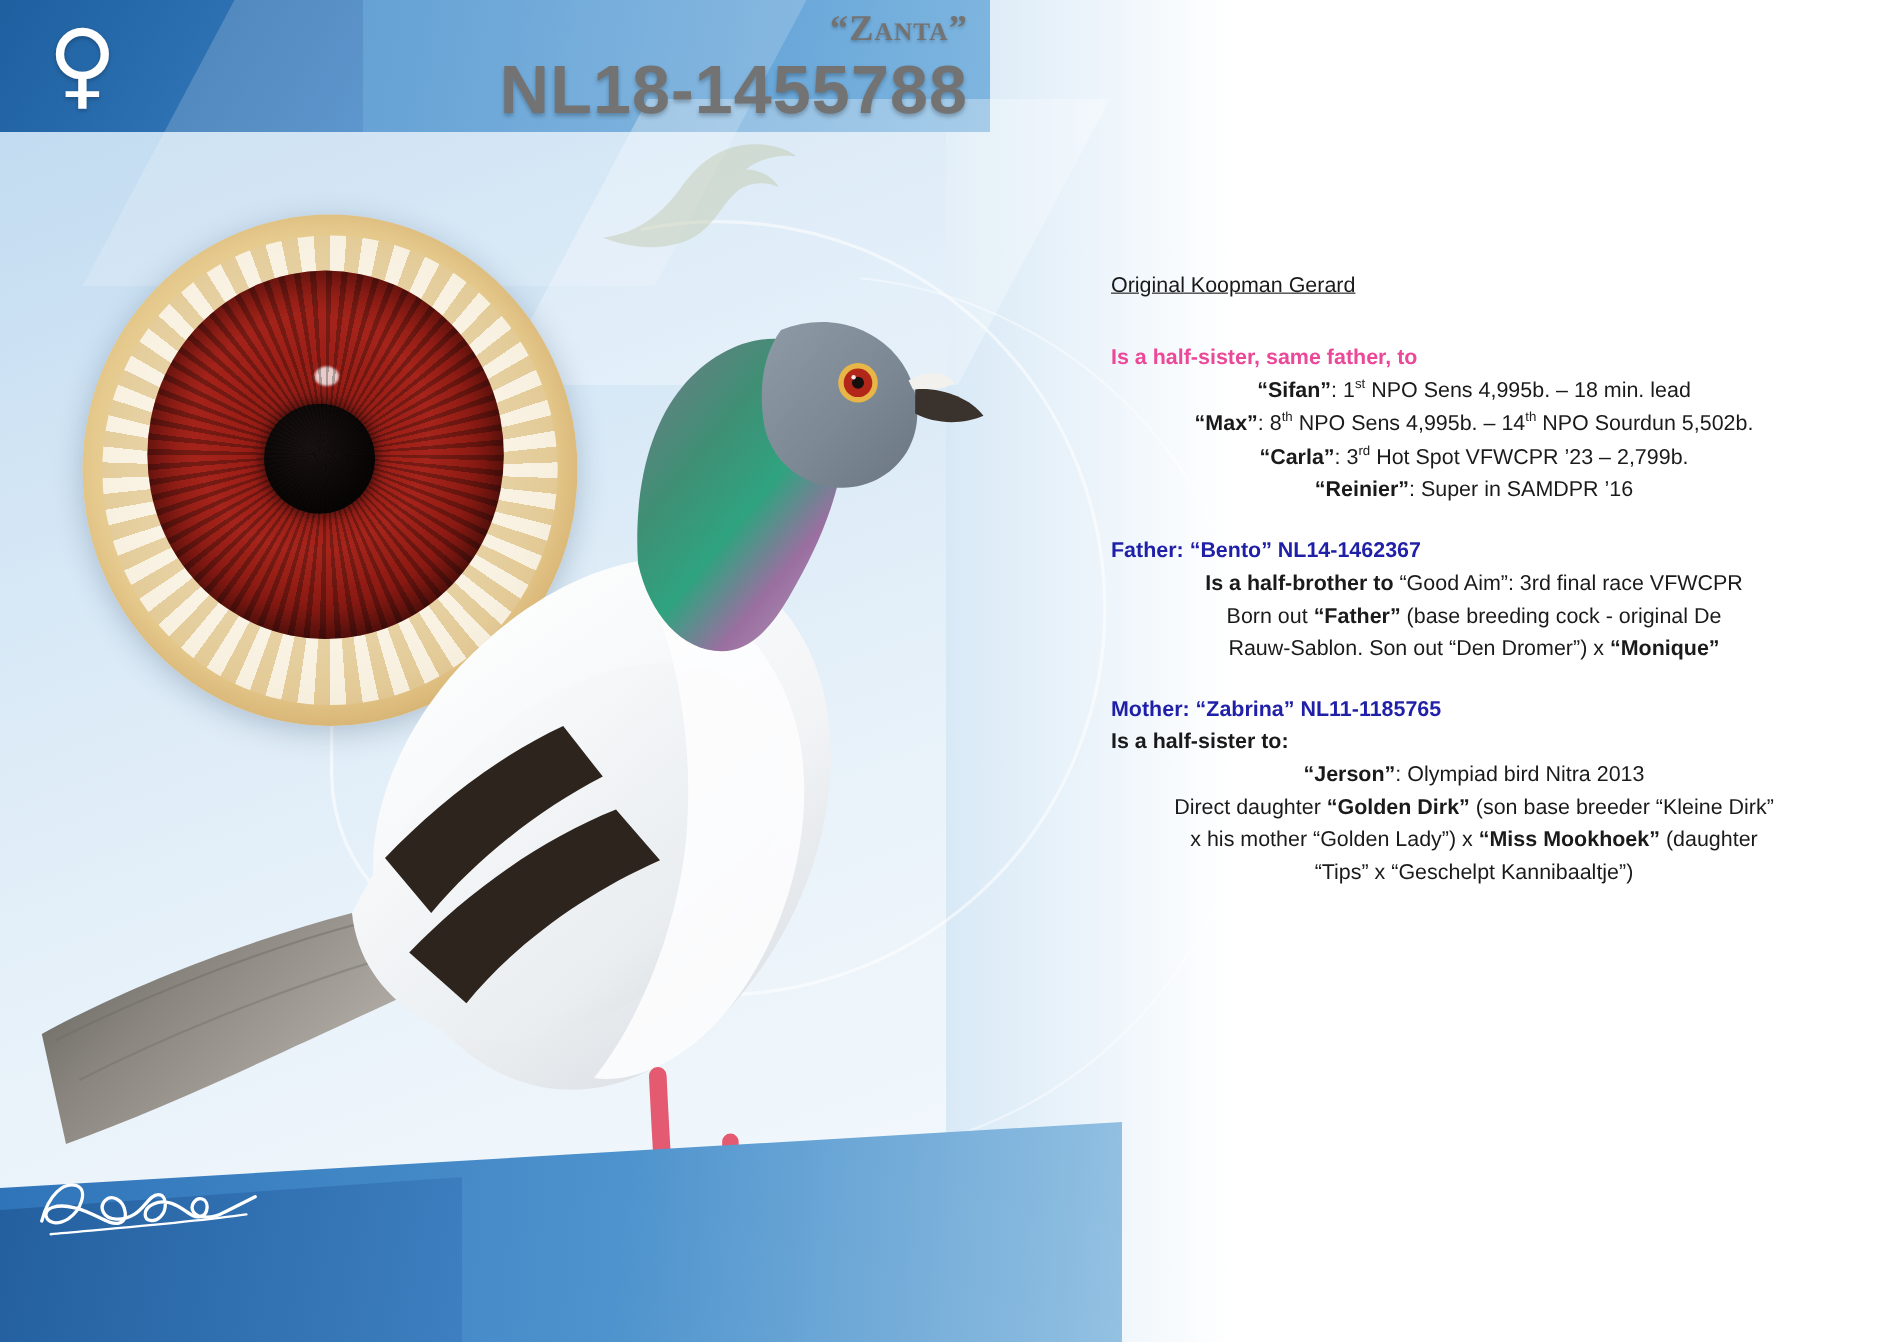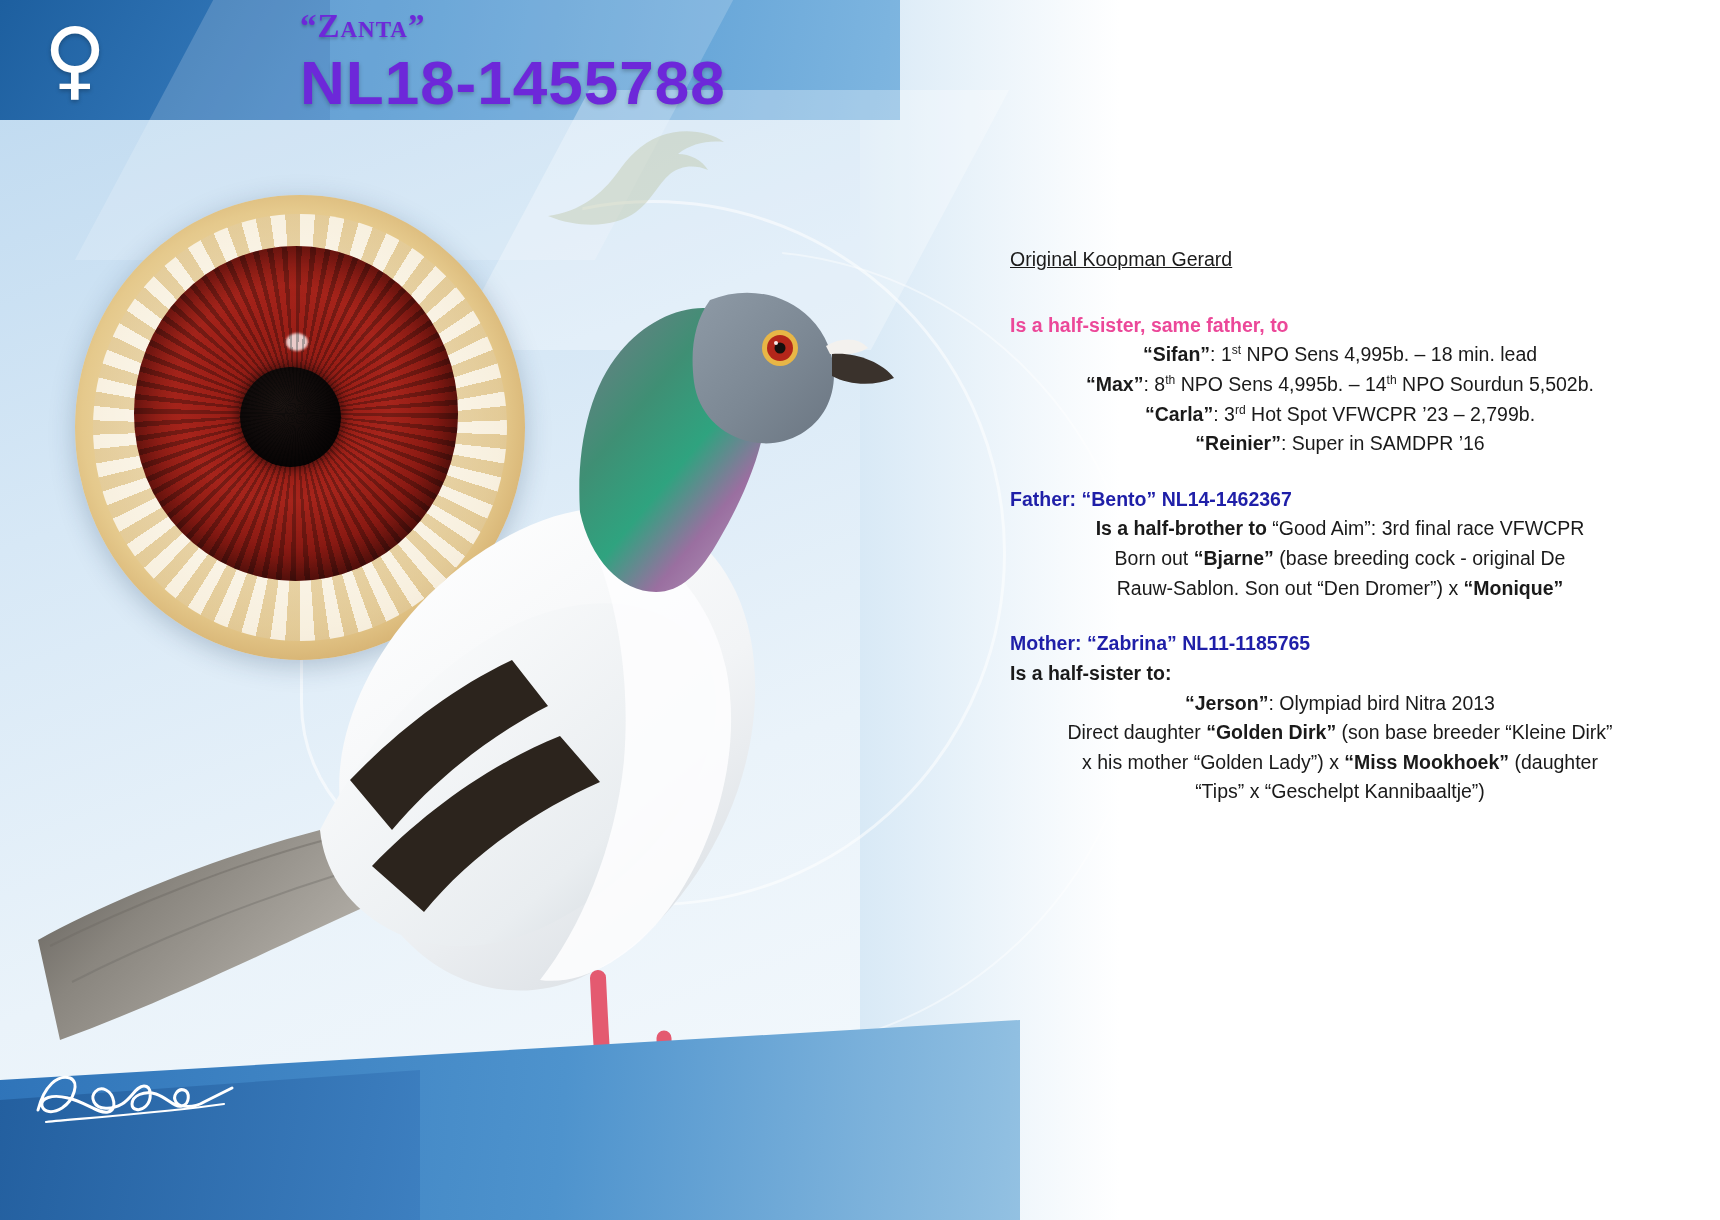--- a/index.html
+++ b/index.html
@@ -114,22 +114,22 @@
     font-size: 86px;
     line-height: 86px;
     font-family: "DejaVu Sans", sans-serif;
     font-weight: 400;
     text-shadow: 0 2px 4px rgba(0,0,0,0.25);
   }
   .title-block {
     position: absolute;
     left: 300px; top: 8px;
     width: 580px;
-    text-align: left;
-    color: #6d28d9;
+    text-align: right;
+    color: #737373;
   }
   .bird-name {
     font-family: "Liberation Serif", serif;
     font-size: 33px;
     letter-spacing: 1px;
     font-variant: small-caps;
     font-weight: 700;
     text-shadow: 0 2px 3px rgba(0,0,0,0.22);
   }
   .bird-ring {
@@ -386,21 +386,21 @@
       <div class="head-red">Is a half-sister, same father, to</div>
       <div class="row"><span class="b">“Sifan”</span><span>: 1</span><sup>st</sup><span> NPO Sens 4,995b. – 18 min. lead</span></div>
       <div class="row"><span class="b">“Max”</span><span>: 8</span><sup>th</sup><span> NPO Sens 4,995b. – 14</span><sup>th</sup><span> NPO Sourdun 5,502b.</span></div>
       <div class="row"><span class="b">“Carla”</span><span>: 3</span><sup>rd</sup><span> Hot Spot VFWCPR ’23 – 2,799b.</span></div>
       <div class="row"><span class="b">“Reinier”</span><span>: Super in SAMDPR ’16</span></div>
     </div>
 
     <div class="block">
       <div class="head-blue">Father: “Bento” NL14-1462367</div>
       <div class="row"><span class="b">Is a half-brother to</span><span> “Good Aim”: 3rd final race VFWCPR</span></div>
-      <div class="row"><span>Born out </span><span class="b">“Bjarne”</span><span> (base breeding cock - original De</span></div>
+      <div class="row"><span>Born out </span><span class="b">“Father”</span><span> (base breeding cock - original De</span></div>
       <div class="row"><span>Rauw-Sablon. Son out “Den Dromer”) x </span><span class="b">“Monique”</span></div>
     </div>
 
     <div class="block">
       <div class="head-blue">Mother: “Zabrina” NL11-1185765</div>
       <div class="b">Is a half-sister to:</div>
       <div class="row"><span class="b">“Jerson”</span><span>: Olympiad bird Nitra 2013</span></div>
       <div class="row"><span>Direct daughter </span><span class="b">“Golden Dirk”</span><span> (son base breeder “Kleine Dirk”</span></div>
       <div class="row"><span>x his mother “Golden Lady”) x </span><span class="b">“Miss Mookhoek”</span><span> (daughter</span></div>
       <div class="row"><span>“Tips” x “Geschelpt Kannibaaltje”)</span></div>

